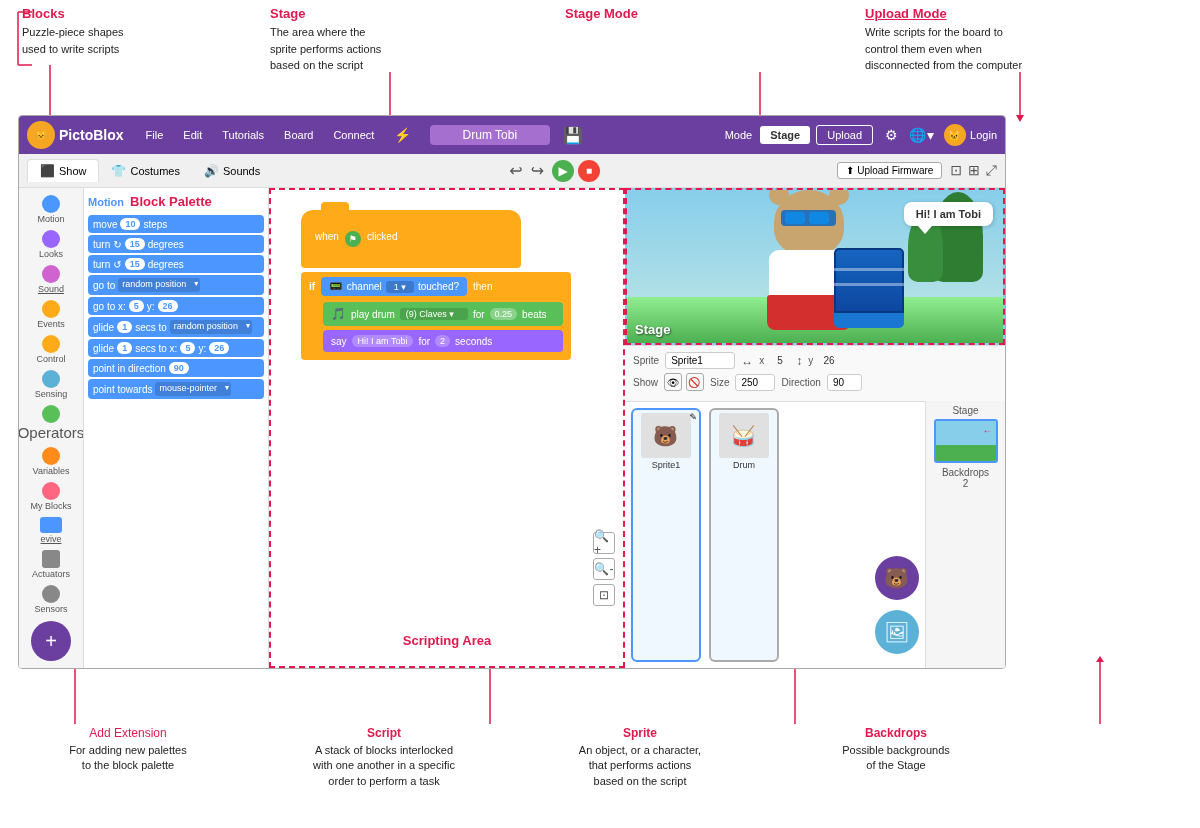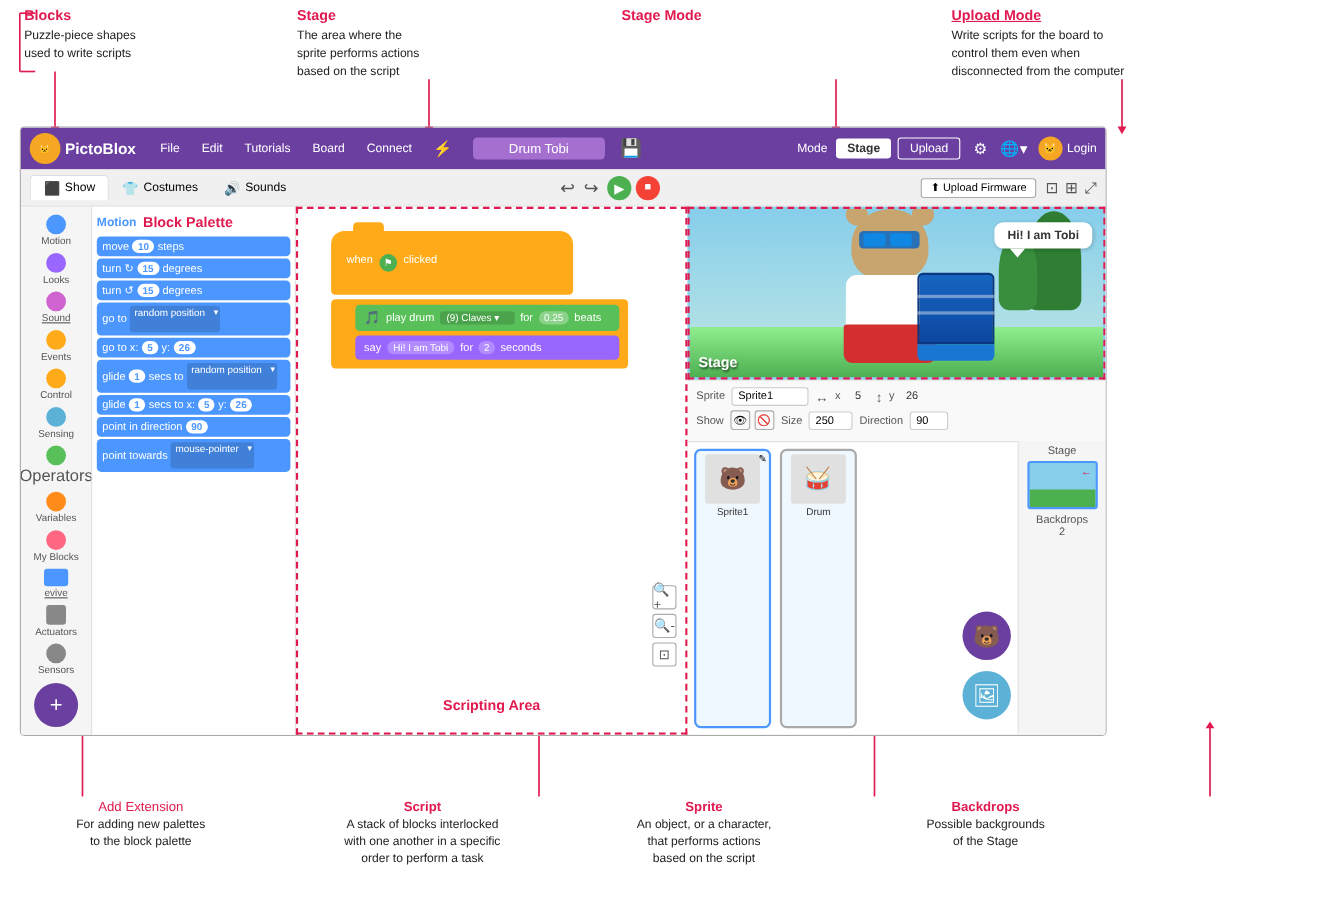--- a/index.html
+++ b/index.html
@@ -441,21 +441,21 @@
       background: #fff;
       color: #4c97ff;
       border-radius: 8px;
       padding: 1px 5px;
       font-size: 9px;
       font-weight: bold;
     }
     .bd { 
       background: rgba(0,0,0,0.15);
       border-radius: 3px;
-      padding: 1px 14px 13px 4px;
+      padding: 1px 14px 3px 4px;
       font-size: 9px;
       position: relative;
     }
     .bd::after { content: '▾'; position: absolute; right: 2px; top: 1px; font-size: 8px; }
   </style>
 </head>
 <body>
 
 <div class="page">
 
@@ -681,20 +681,31 @@
           <div class="script-canvas">
             
             <div style="background:#ffab19; border-radius:12px 12px 4px 4px; padding:21px 14px; font-size:10px; color:#fff; display:inline-flex; gap:6px; position:relative; min-width:220px; margin-bottom:2px;">
               <span style="position:absolute; top:-8px; left:20px; width:28px; height:10px; background:#ffab19; border-radius:4px 4px 0 0;"></span>
               <span>when</span>
               <span style="display:inline-flex; align-items:center; justify-content:center; background:#4caf50; border-radius:50%; width:16px; height:16px; font-size:9px; color:#fff;">⚑</span>
               <span>clicked</span>
             </div>
             
             <div style="background:#ffab19; border-radius:4px; padding:5px 8px 8px 8px; min-width:270px; margin-top:2px;">
+              <div style="display:flex; align-items:center; gap:6px; margin-bottom:6px;">
+                <span style="color:#fff; font-size:10px; font-weight:bold;">if</span>
+
+                <div style="background:#4c97ff; border-radius:4px; padding:3px 8px; display:inline-flex; align-items:center; gap:4px; font-size:10px; color:#fff;">
+                  <span style="font-size:11px;">📟</span>
+                  <span>channel</span>
+                  <span style="background:rgba(0,0,0,0.2); border-radius:3px; padding:1px 8px; font-size:9px;">1 ▾</span>
+                  <span>touched?</span>
+                </div>
+                <span style="color:#fff; font-size:10px;">then</span>
+              </div>
 
               <div style="background:#59c059; border-radius:4px; padding:5px 8px; display:flex; align-items:center; gap:5px; margin-bottom:4px; margin-left:14px; font-size:10px; color:#fff;">
                 <span style="font-size:12px;">🎵</span>
                 <span>play drum</span>
                 <span style="background:rgba(0,0,0,0.15); border-radius:3px; padding:1px 14px 1px 6px; position:relative; font-size:9px;">(9) Claves ▾</span>
                 <span>for</span>
                 <span style="background:rgba(255,255,255,0.3); border-radius:8px; padding:1px 5px; font-size:9px;">0.25</span>
                 <span>beats</span>
               </div>
 

